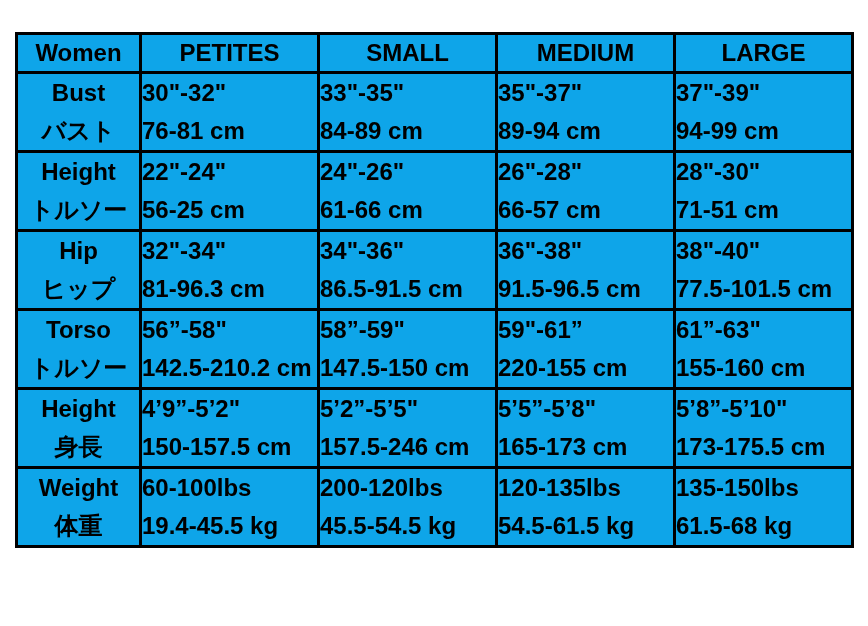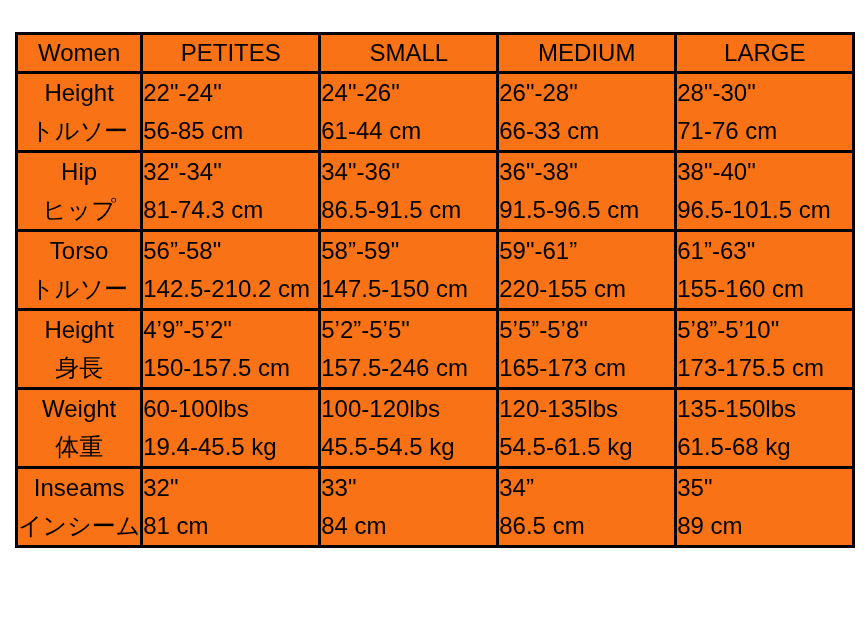--- a/index.html
+++ b/index.html
@@ -21,22 +21,22 @@
   }
   table.size-chart {
     border-collapse: collapse;
     table-layout: fixed;
   }
   table.size-chart th,
   table.size-chart td {
     border: 3px solid #000000;
     padding: 0;
     vertical-align: middle;
-    font-weight: 400;
-    background: #f97316;
+    font-weight: 700;
+    background: #0ea5e9;
   }
   thead th {
     height: 36px;
     font-size: 24px;
     white-space: nowrap;
   }
   tbody tr {
     height: 76px;
   }
   .line {
@@ -63,64 +63,86 @@
       <tr>
         <th>Women</th>
         <th>PETITES</th>
         <th>SMALL</th>
         <th>MEDIUM</th>
         <th>LARGE</th>
       </tr>
     </thead>
     <tbody>
 
+      <tr>
+        <th>
+          <div class="line">Bust</div>
+          <div class="line">バスト</div>
+        </th>
+        <td>
+          <div class="line">30"-32"</div>
+          <div class="line">76-81 cm</div>
+        </td>
+        <td>
+          <div class="line">33"-35"</div>
+          <div class="line">84-89 cm</div>
+        </td>
+        <td>
+          <div class="line">35"-37"</div>
+          <div class="line">89-94 cm</div>
+        </td>
+        <td>
+          <div class="line">37"-39"</div>
+          <div class="line">94-99 cm</div>
+        </td>
+      </tr>
 
       <tr>
         <th>
           <div class="line">Height</div>
           <div class="line">トルソー</div>
         </th>
         <td>
           <div class="line">22"-24"</div>
-          <div class="line">56-85 cm</div>
+          <div class="line">56-25 cm</div>
         </td>
         <td>
           <div class="line">24"-26"</div>
-          <div class="line">61-44 cm</div>
+          <div class="line">61-66 cm</div>
         </td>
         <td>
           <div class="line">26"-28"</div>
-          <div class="line">66-33 cm</div>
+          <div class="line">66-57 cm</div>
         </td>
         <td>
           <div class="line">28"-30"</div>
-          <div class="line">71-76 cm</div>
+          <div class="line">71-51 cm</div>
         </td>
       </tr>
 
       <tr>
         <th>
           <div class="line">Hip</div>
           <div class="line">ヒップ</div>
         </th>
         <td>
           <div class="line">32"-34"</div>
-          <div class="line">81-74.3 cm</div>
+          <div class="line">81-96.3 cm</div>
         </td>
         <td>
           <div class="line">34"-36"</div>
           <div class="line">86.5-91.5 cm</div>
         </td>
         <td>
           <div class="line">36"-38"</div>
           <div class="line">91.5-96.5 cm</div>
         </td>
         <td>
           <div class="line">38"-40"</div>
-          <div class="line">96.5-101.5 cm</div>
+          <div class="line">77.5-101.5 cm</div>
         </td>
       </tr>
 
       <tr>
         <th>
           <div class="line">Torso</div>
           <div class="line">トルソー</div>
         </th>
         <td>
           <div class="line">56”-58"</div>
@@ -166,51 +188,29 @@
       <tr>
         <th>
           <div class="line">Weight</div>
           <div class="line">体重</div>
         </th>
         <td>
           <div class="line">60-100lbs</div>
           <div class="line">19.4-45.5 kg</div>
         </td>
         <td>
-          <div class="line">100-120lbs</div>
+          <div class="line">200-120lbs</div>
           <div class="line">45.5-54.5 kg</div>
         </td>
         <td>
           <div class="line">120-135lbs</div>
           <div class="line">54.5-61.5 kg</div>
         </td>
         <td>
           <div class="line">135-150lbs</div>
           <div class="line">61.5-68 kg</div>
         </td>
       </tr>
 
-      <tr>
-        <th>
-          <div class="line">Inseams</div>
-          <div class="line">インシーム</div>
-        </th>
-        <td>
-          <div class="line">32"</div>
-          <div class="line">81 cm</div>
-        </td>
-        <td>
-          <div class="line">33"</div>
-          <div class="line">84 cm</div>
-        </td>
-        <td>
-          <div class="line">34”</div>
-          <div class="line">86.5 cm</div>
-        </td>
-        <td>
-          <div class="line">35"</div>
-          <div class="line">89 cm</div>
-        </td>
-      </tr>
 
     </tbody>
   </table>
 </div>
 
 </body></html>

